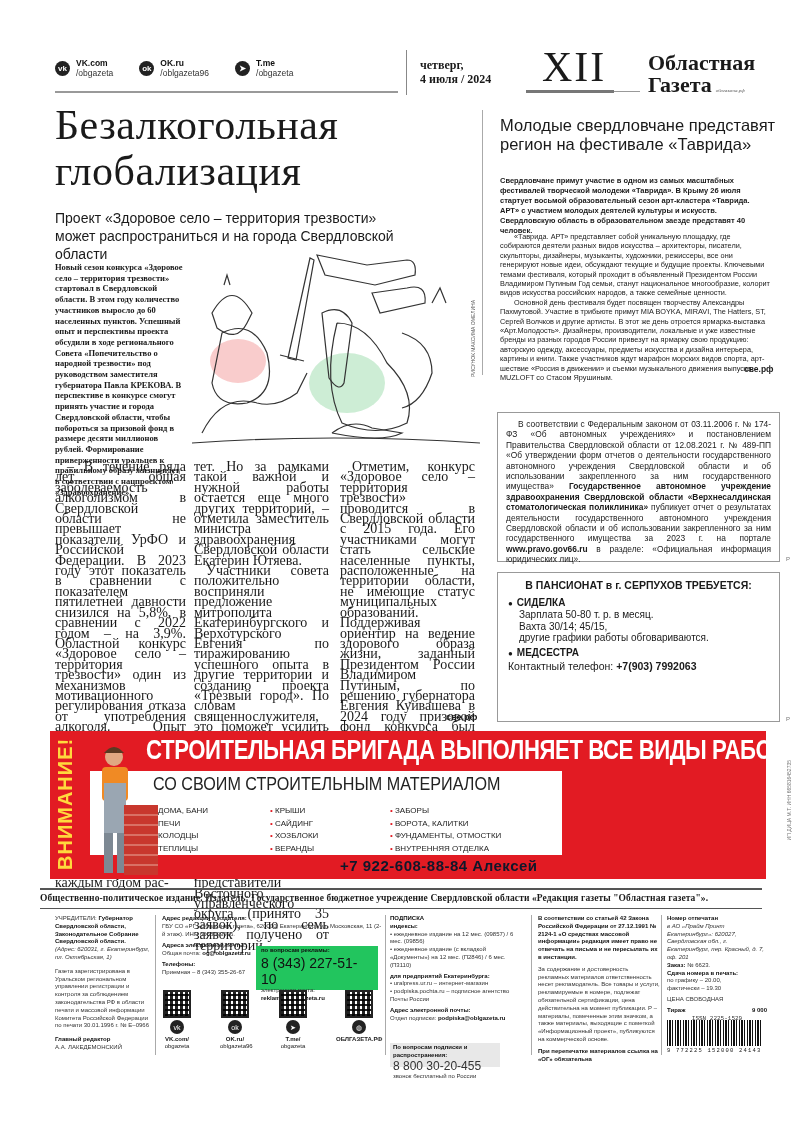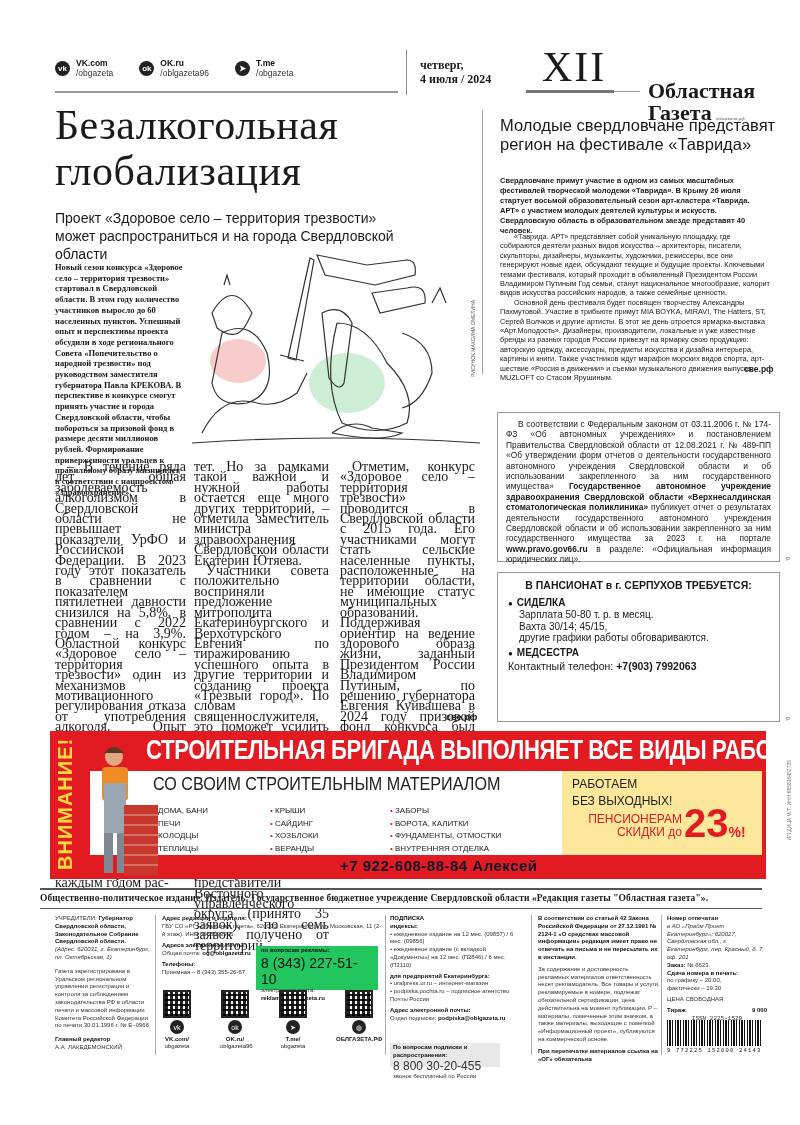--- a/index.html
+++ b/index.html
@@ -13,21 +13,21 @@
   .social-item { display: flex; align-items: center; gap: 6px; }
   .soc-icon { width: 15px; height: 15px; border-radius: 50%; background: #222; color: #fff; font-size: 8px; font-weight: bold; display: flex; align-items: center; justify-content: center; }
   .soc-text { font-size: 8.5px; line-height: 10px; color: #333; }
   .soc-text b { display: block; font-weight: bold; color: #111; }
   .header-rule { top: 91px; left: 55px; width: 343px; height: 2px; background: #999; }
   .header-vline { top: 50px; left: 406px; width: 1px; height: 45px; background: #888; }
   .date { top: 58px; left: 420px; font-size: 12px; line-height: 14px; font-weight: bold; }
   .roman { top: 45px; left: 542px; font-size: 42px; line-height: 44px; letter-spacing: 2px; text-align: center; }
   .roman-bar { top: 90px; left: 526px; width: 88px; height: 3px; background: #777; }
   .roman-rule { top: 91px; left: 614px; width: 26px; height: 1px; background: #999; }
-  .brand { top: 52px; left: 648px; font-size: 22px; line-height: 22px; font-weight: bold; margin-top: 28px; }
+  .brand { top: 52px; left: 648px; font-size: 22px; line-height: 22px; font-weight: bold; }
   .brand small { font-size: 5px; font-style: italic; font-weight: normal; margin-left: 4px; color: #555; }
 
   
   .headline { top: 102px; left: 55px; font-size: 42px; line-height: 46px; font-weight: normal; letter-spacing: 0.5px; }
   .subhead { top: 209px; left: 55px; width: 360px; font-size: 14px; line-height: 18px; }
   .lead { top: 262px; left: 55px; width: 130px; font-size: 8.5px; line-height: 10.7px; font-weight: bold; }
   .col { font-size: 14px; line-height: 10.4px; text-align: justify; hyphens: auto; }
   .col p { text-indent: 12px; }
   .col1 { top: 462px; left: 55px; width: 131px; }
   .col2 { top: 462px; left: 194px; width: 135px; }
@@ -217,29 +217,20 @@
     <div>САЙДИНГ</div>
     <div>ХОЗБЛОКИ</div>
     <div>ВЕРАНДЫ</div>
   </div>
   <div class="build-list" style="left:340px">
     <div>ЗАБОРЫ</div>
     <div>ВОРОТА, КАЛИТКИ</div>
     <div>ФУНДАМЕНТЫ, ОТМОСТКИ</div>
     <div>ВНУТРЕННЯЯ ОТДЕЛКА</div>
   </div>
-  <div class="build-yellow">
-    <div class="by1">РАБОТАЕМ</div>
-    <div class="by1">БЕЗ ВЫХОДНЫХ!</div>
-    <div class="by2">
-      <div>ПЕНСИОНЕРАМ</div>
-      <div>СКИДКИ до</div>
-    </div>
-    <div class="by-pct"><span>23</span><small>%!</small></div>
-  </div>
   <svg class="worker" viewBox="0 0 80 134">
     <circle cx="34" cy="14" r="9" fill="#e0a882"></circle>
     <path d="M24 10 q10 -12 20 0" fill="#5a3a22"></path>
     <rect x="22" y="24" width="26" height="34" rx="4" fill="#f08a24"></rect>
     <rect x="24" y="40" width="22" height="50" fill="#9aa6b2"></rect>
     <rect x="24" y="90" width="9" height="40" fill="#7d8893"></rect>
     <rect x="37" y="90" width="9" height="40" fill="#7d8893"></rect>
     <rect x="44" y="62" width="34" height="70" fill="#c8372d"></rect>
     <g stroke="#f3c6b8" stroke-width="0.8">
       <line x1="44" y1="72" x2="78" y2="72"></line>

